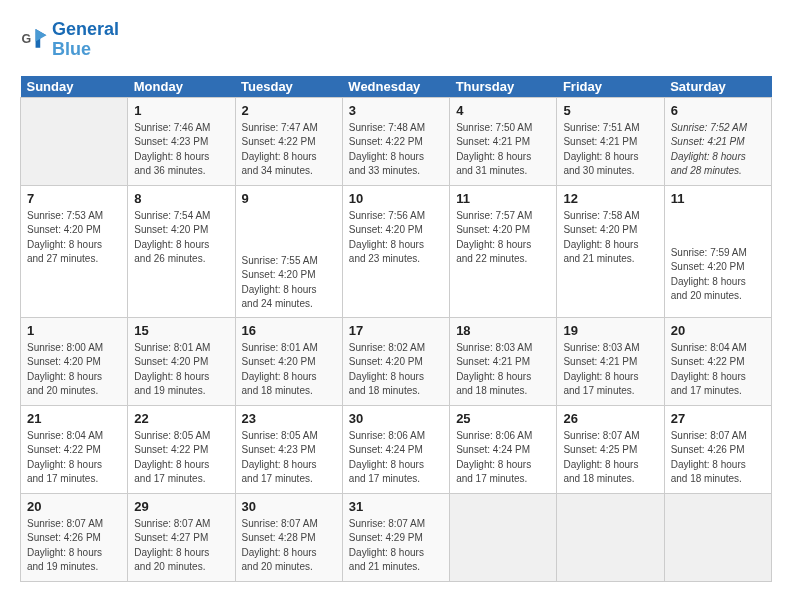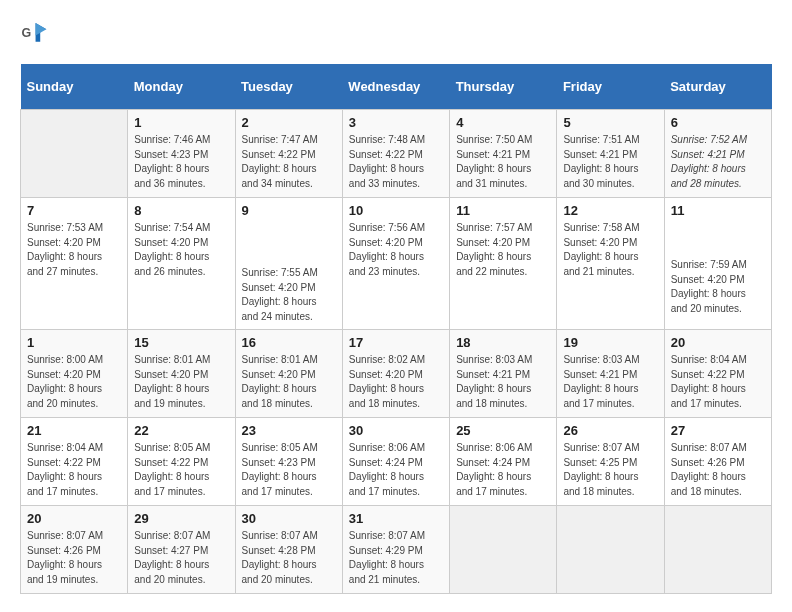--- a/index.html
+++ b/index.html
@@ -48,21 +48,21 @@
     }
     table {
       width: 100%;
       border-collapse: collapse;
       table-layout: fixed;
     }
     thead tr th {
       background-color: #2f6eb5;
       color: #fff;
       font-size: 13px;
-      padding: 15px 6px;
+      padding: 3px 6px;
       text-align: left;
       font-weight: bold;
     }
     tbody tr td {
       border: 1px solid #ccc;
       vertical-align: top;
       padding: 5px 6px;
       font-size: 11px;
       color: #333;
       height: 88px;
@@ -95,20 +95,28 @@
 <div class="header">
   <div class="logo">
     <svg class="logo-icon" viewBox="0 0 36 36">
       <rect x="0" y="0" width="36" height="36" fill="white"></rect>
 
       <text x="2" y="22" font-size="16" font-weight="bold" fill="#555" font-family="Arial">G</text>
 
       <polygon points="20,4 34,12 26,12 26,28 20,28" fill="#1a6bb5"></polygon>
       <polygon points="20,4 34,12 20,20" fill="#4a9ad4"></polygon>
     </svg>
+    <div>
+      <div class="logo-text">
+        <span>General</span>
+      </div>
+      <div class="logo-text">
+        <span style="color:#4a9ad4">Blue</span>
+      </div>
+    </div>
   </div>
   <div class="title-block">
     <div class="month-title"></div>
     <div class="subtitle"></div>
   </div>
 </div>
 
 <table>
   <thead>
     <tr>

